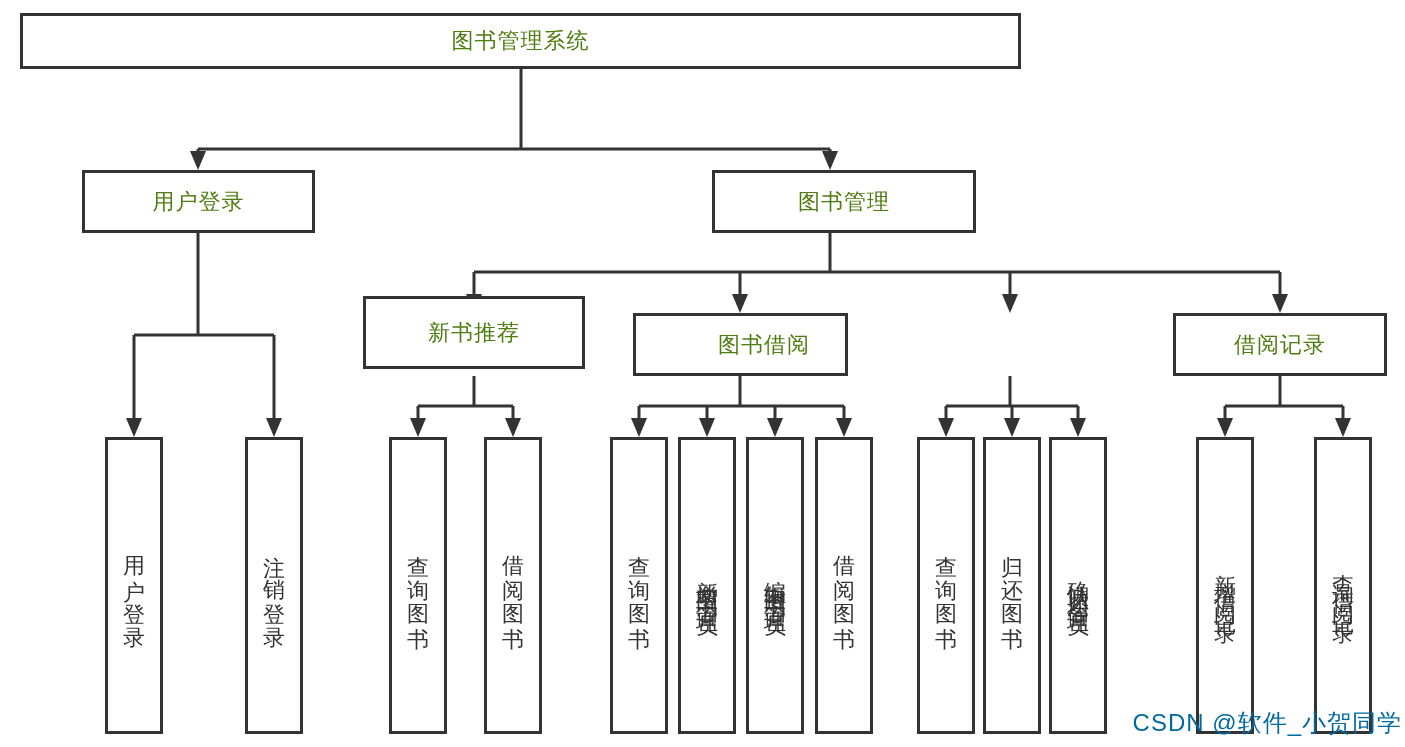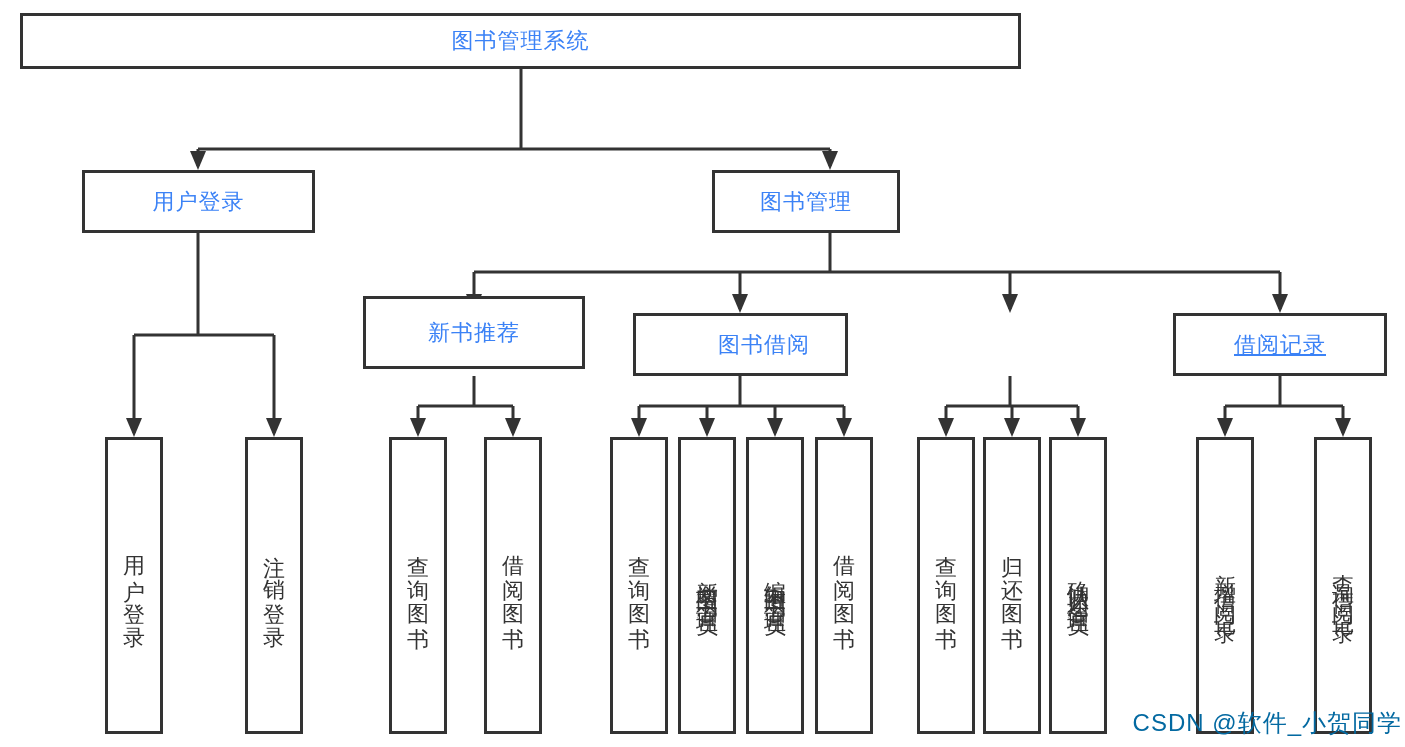--- a/index.html
+++ b/index.html
@@ -1,21 +1,21 @@
 <!DOCTYPE html>
 <html><head>
 <meta charset="utf-8">
 <style>
   html,body{margin:0;padding:0;background:#ffffff;}
   body{font-family:"Liberation Sans","DejaVu Sans",sans-serif;color:#333333;}
   .canvas{position:relative;width:1405px;height:747px;background:#ffffff;overflow:hidden;}
   .connectors{position:absolute;left:0;top:0;width:1405px;height:747px;pointer-events:none;}
   .hbox{position:absolute;box-sizing:border-box;border:3px solid #333333;background:#ffffff;
         display:flex;align-items:center;justify-content:center;
-        font-size:22px;color:#3b82f6;letter-spacing:1px;}
+        font-size:22px;color:#4d7c0f;letter-spacing:1px;}
   .vbox{position:absolute;box-sizing:border-box;border:3px solid #333333;background:#ffffff;
         width:58px;top:437px;height:297px;
         display:flex;align-items:center;justify-content:center;}
   .vbox .vtext{writing-mode:vertical-rl;text-orientation:mixed;
         font-size:22px;color:#333333;line-height:1;}
   .ls4{letter-spacing:24px;}
   .ls6{letter-spacing:10px;}
   .ls9{letter-spacing:5px;}
   .watermark{position:absolute;right:3px;bottom:8px;font-size:24px;color:#0369a1;
         letter-spacing:1px;white-space:nowrap;}
@@ -65,31 +65,31 @@
     </g>
   </svg>
 
   <div class="hbox" style="left:20px;top:13px;width:1001px;height:56px;">
     <span>图书管理系统</span>
   </div>
 
   <div class="hbox" style="left:82px;top:170px;width:233px;height:63px;">
     <span>用户登录</span>
   </div>
-  <div class="hbox" style="left:712px;top:170px;width:188px;height:63px;">
+  <div class="hbox" style="left:712px;top:170px;width:264px;height:63px;">
     <span>图书管理</span>
   </div>
 
   <div class="hbox" style="left:363px;top:296px;width:222px;height:73px;">
     <span>新书推荐</span>
   </div>
   <div class="hbox" style="left:633px;top:313px;width:215px;height:63px;padding-left:47px;">
     <span>图书借阅</span>
   </div>
-  <div class="hbox" style="left:1173px;top:313px;width:214px;height:63px;text-decoration:underline;">
+  <div class="hbox" style="left:1173px;top:313px;width:214px;height:63px;">
     <span>借阅记录</span>
   </div>
 
   <div class="vbox" style="left:105px;">
     <span class="vtext ls4">用户登录</span>
   </div>
   <div class="vbox" style="left:245px;">
     <span class="vtext ls4">注销登录</span>
   </div>
 

